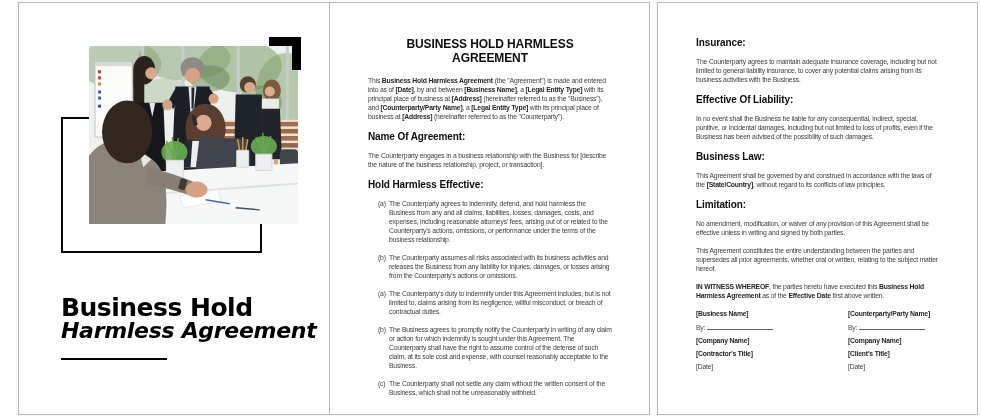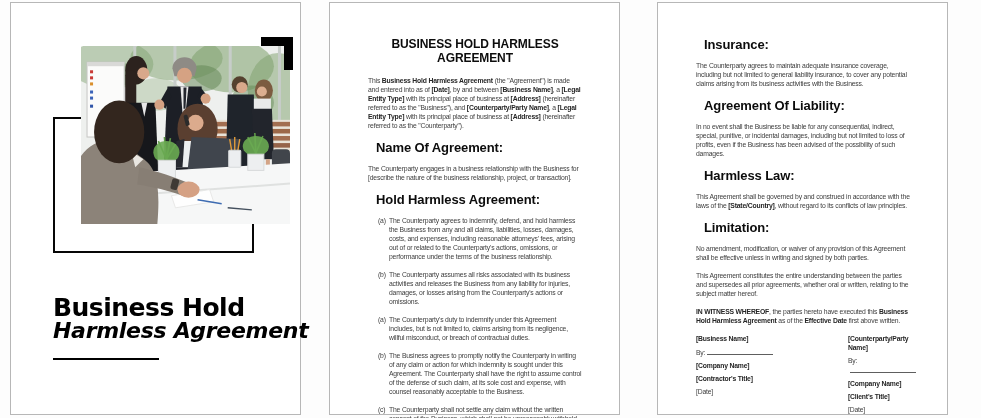--- a/index.html
+++ b/index.html
@@ -1,24 +1,24 @@
 <!DOCTYPE html>
 <html><head>
 <meta charset="utf-8">
 <style>
   html,body { margin:0; padding:0; background:#ffffff; }
   .canvas {
     position:relative; width:981px; height:418px; background:#fdfdfd;
     font-family:"Liberation Sans", sans-serif; overflow:hidden;
   }
   .page {
-    position:absolute; top:2px; width:291px; height:413px;
+    position:absolute; top:2px; width:321px; height:413px;
     background:#ffffff; border:1px solid #b7b7b7; box-sizing:border-box;
   }
-  .page-1 { left:10px;padding-left:8px; }
+  .page-1 { left:18px;padding-left:8px; }
   .page-2 { left:329px; }
   .page-3 { left:657px; }
 
   
   .cover-rect {
     position:absolute; left:42px; top:114px; width:197px; height:132px;
     border:2px solid #060606;
   }
   .cover-photo { position:absolute; left:70px; top:43px; width:209px; height:178px; display:block; }
   .bracket-h { position:absolute; left:250px; top:34px; width:32px; height:9px; background:#000; }
@@ -29,21 +29,21 @@
   .cover-underline { width:106px; height:2px; background:#000; margin-top:17px; }
 
   
   .doc-body { padding:30px 37px 0 38px; }
   .doc-title {
     font-size:12px; font-weight:bold; color:#0c0c0c; text-align:center;
     letter-spacing:-0.1px; margin:4px 0 11px;
   }
   .para { font-size:6.8px; line-height:9px; letter-spacing:-0.18px; color:#3d3d3d; margin:0 0 9px; }
   .para b, .li b, .sig b { font-weight:bold; color:#262626; }
-  .sec-h { font-size:13px; font-weight:bold; color:#0c0c0c; letter-spacing:-0.1px; margin:10px 8px 9px; }
+  .sec-h { font-size:10px; font-weight:bold; color:#0c0c0c; letter-spacing:-0.1px; margin:10px 0 9px; }
   .sec-h.first { margin-top:4px; }
   .li { display:flex; font-size:6.8px; line-height:9px; letter-spacing:-0.18px; color:#3d3d3d; margin:0 0 9px; padding-left:10px; }
   .li .marker { flex:none; width:11px; }
   .li .txt { flex:1; }
 
   
   .sig-grid { display:flex; margin-top:3px; }
   .sig { font-size:6.8px; line-height:9px; letter-spacing:-0.18px; color:#3d3d3d; }
   .sig-left { flex:none; width:152px; }
   .sig-right { flex:1; }
@@ -199,21 +199,21 @@
   </div>
 
   <div class="page page-2">
     <div class="doc-body">
       <div class="doc-title">BUSINESS HOLD HARMLESS AGREEMENT</div>
       <p class="para">This <b>Business Hold Harmless Agreement</b> (the "Agreement") is made and entered into as of <b>[Date]</b>, by and between <b>[Business Name]</b>, a <b>[Legal Entity Type]</b> with its principal place of business at <b>[Address]</b> (hereinafter referred to as the "Business"), and <b>[Counterparty/Party Name]</b>, a <b>[Legal Entity Type]</b> with its principal place of business at <b>[Address]</b> (hereinafter referred to as the "Counterparty").</p>
 
       <h3 class="sec-h">Name Of Agreement:</h3>
       <p class="para">The Counterparty engages in a business relationship with the Business for [describe the nature of the business relationship, project, or transaction].</p>
 
-      <h3 class="sec-h">Hold Harmless Agreement:</h3>
+      <h3 class="sec-h">Hold Harmless Effective:</h3>
       <div class="li">
         <span class="marker">(a)</span>
         <span class="txt">The Counterparty agrees to indemnify, defend, and hold harmless the Business from any and all claims, liabilities, losses, damages, costs, and expenses, including reasonable attorneys' fees, arising out of or related to the Counterparty's actions, omissions, or performance under the terms of the business relationship.</span>
       </div>
       <div class="li">
         <span class="marker">(b)</span>
         <span class="txt">The Counterparty assumes all risks associated with its business activities and releases the Business from any liability for injuries, damages, or losses arising from the Counterparty's actions or omissions.</span>
       </div>
 
       <div class="li">
@@ -229,24 +229,24 @@
         <span class="txt">The Counterparty shall not settle any claim without the written consent of the Business, which shall not be unreasonably withheld.</span>
       </div>
     </div>
   </div>
 
   <div class="page page-3">
     <div class="doc-body">
       <h3 class="sec-h first">Insurance:</h3>
       <p class="para">The Counterparty agrees to maintain adequate insurance coverage, including but not limited to general liability insurance, to cover any potential claims arising from its business activities with the Business.</p>
 
-      <h3 class="sec-h">Agreement Of Liability:</h3>
+      <h3 class="sec-h">Effective Of Liability:</h3>
       <p class="para">In no event shall the Business be liable for any consequential, indirect, special, punitive, or incidental damages, including but not limited to loss of profits, even if the Business has been advised of the possibility of such damages.</p>
 
-      <h3 class="sec-h">Harmless Law:</h3>
+      <h3 class="sec-h">Business Law:</h3>
       <p class="para">This Agreement shall be governed by and construed in accordance with the laws of the <b>[State/Country]</b>, without regard to its conflicts of law principles.</p>
 
       <h3 class="sec-h">Limitation:</h3>
       <p class="para">No amendment, modification, or waiver of any provision of this Agreement shall be effective unless in writing and signed by both parties.</p>
 
       <p class="para">This Agreement constitutes the entire understanding between the parties and supersedes all prior agreements, whether oral or written, relating to the subject matter hereof.</p>
 
       <p class="para"><b>IN WITNESS WHEREOF</b>, the parties hereto have executed this <b>Business Hold Harmless Agreement</b> as of the <b>Effective Date</b> first above written.</p>
 
       <div class="sig-grid">

